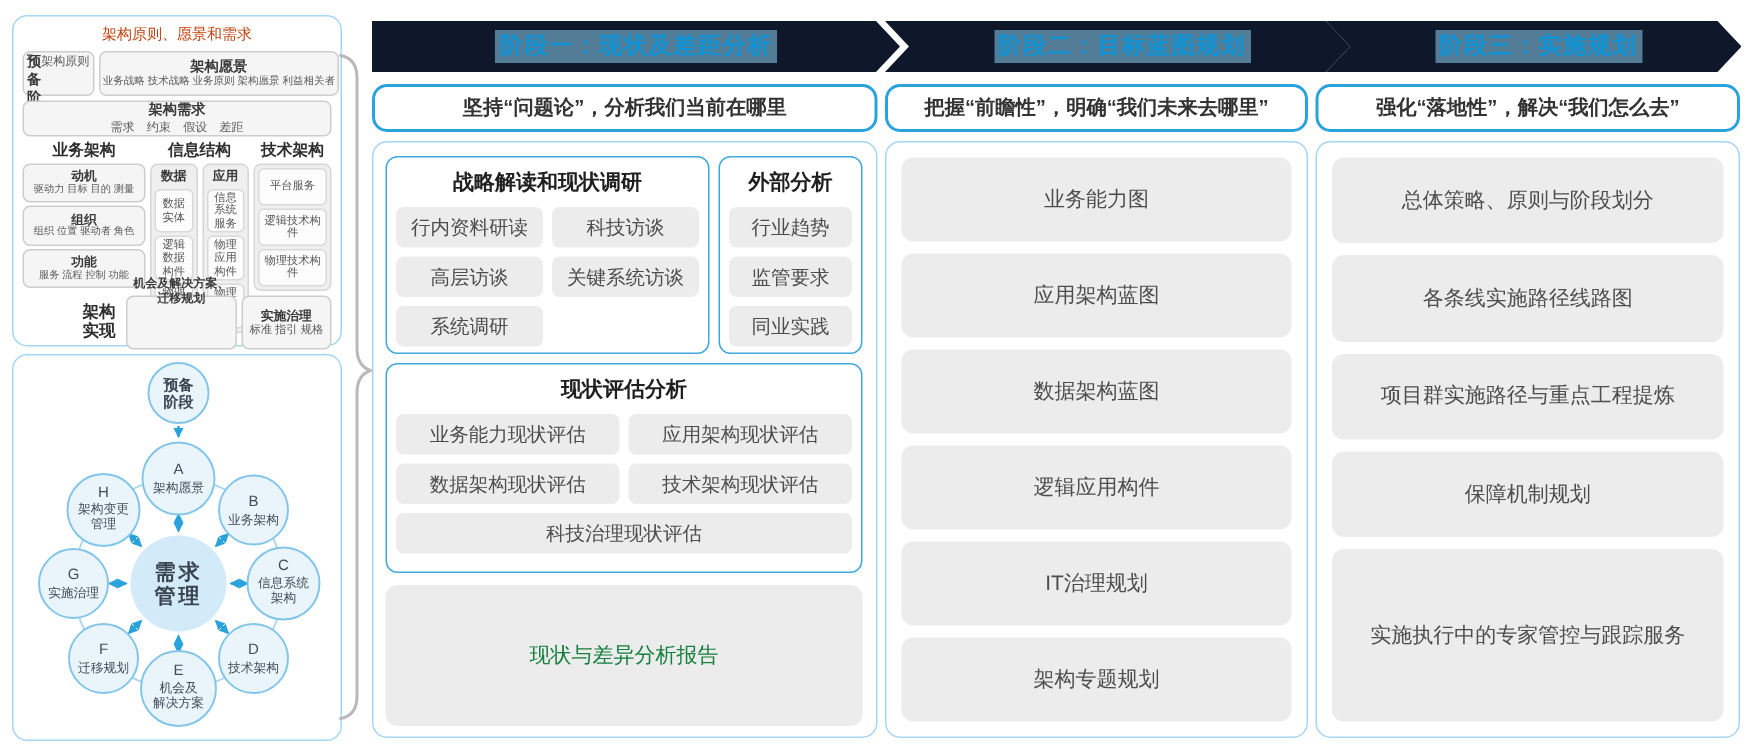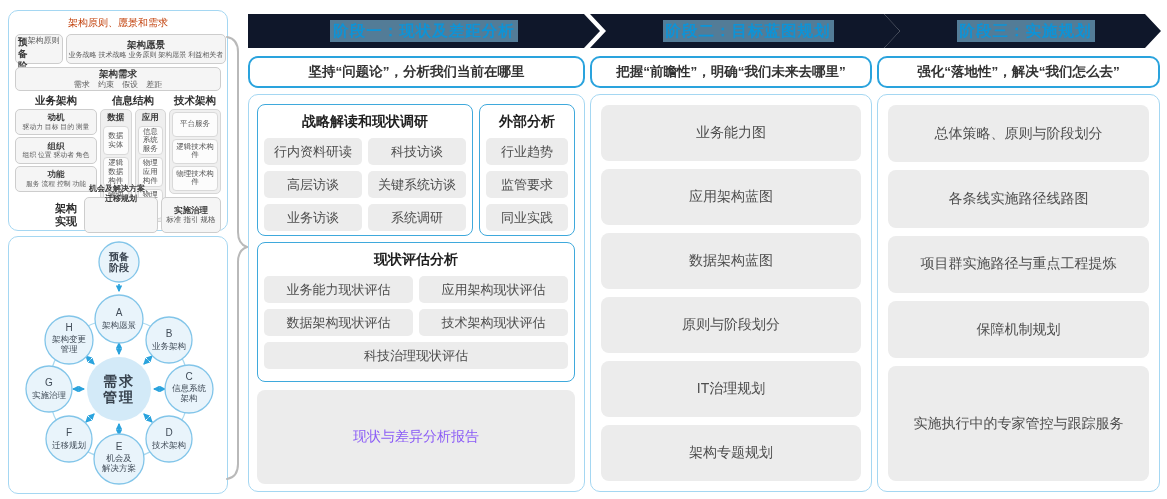--- a/index.html
+++ b/index.html
@@ -62,21 +62,21 @@
   .g-research{left:8px;top:9px;width:216px;height:132px;}
   .g-external{left:230px;top:9px;width:96px;height:132px;}
   .g-assessment{left:8px;top:147px;width:318px;height:140px;}
   .group-h{text-align:center;font-weight:bold;font-size:14px;color:#1f1f1f;margin:2px 0 7px;}
   .g-grid2{display:grid;grid-template-columns:1fr 1fr;gap:6px;}
   .g-col{display:flex;flex-direction:column;gap:6px;}
   .g-item{background:#ececec;border-radius:5px;color:#4d4d4d;font-size:13px;
           display:flex;align-items:center;justify-content:center;height:27px;text-align:center;}
   .g-item.wide{margin-top:6px;}
   .report{position:absolute;left:8px;top:295px;width:318px;height:94px;background:#ececec;border-radius:8px;
-          display:flex;align-items:center;justify-content:center;font-size:14px;color:#8b5cf6;}
+          display:flex;align-items:center;justify-content:center;font-size:14px;color:#15803d;}
   .stack .g-item{flex:1;height:auto;font-size:14px;border-radius:8px;}
   .stack .g-item.tall{flex:2;}
 </style>
 </head>
 <body>
 
 <div class="stage">
 
   <div class="panel fw-panel">
     <div class="fw-title">架构原则、愿景和需求</div>
@@ -262,21 +262,20 @@
   <div class="sub-box sb3">强化“落地性”，解决“我们怎么去”</div>
 
   <div class="content c1">
     <div class="group g-research">
       <div class="group-h">战略解读和现状调研</div>
       <div class="g-grid2">
         <div class="g-item">行内资料研读</div>
         <div class="g-item">科技访谈</div>
         <div class="g-item">高层访谈</div>
         <div class="g-item">关键系统访谈</div>
-        <div class="g-item">业务访谈</div>
         <div class="g-item">系统调研</div>
       </div>
     </div>
     <div class="group g-external">
       <div class="group-h">外部分析</div>
       <div class="g-col">
         <div class="g-item">行业趋势</div>
         <div class="g-item">监管要求</div>
         <div class="g-item">同业实践</div>
       </div>
@@ -292,21 +291,21 @@
       <div class="g-item wide">科技治理现状评估</div>
     </div>
     <div class="report">现状与差异分析报告</div>
   </div>
 
   <div class="content c2">
     <div class="stack">
       <div class="g-item">业务能力图</div>
       <div class="g-item">应用架构蓝图</div>
       <div class="g-item">数据架构蓝图</div>
-      <div class="g-item">原则与阶段划分</div>
+      <div class="g-item">逻辑应用构件</div>
       <div class="g-item">IT治理规划</div>
       <div class="g-item">架构专题规划</div>
     </div>
   </div>
 
   <div class="content c3">
     <div class="stack">
       <div class="g-item">总体策略、原则与阶段划分</div>
       <div class="g-item">各条线实施路径线路图</div>
       <div class="g-item">项目群实施路径与重点工程提炼</div>

